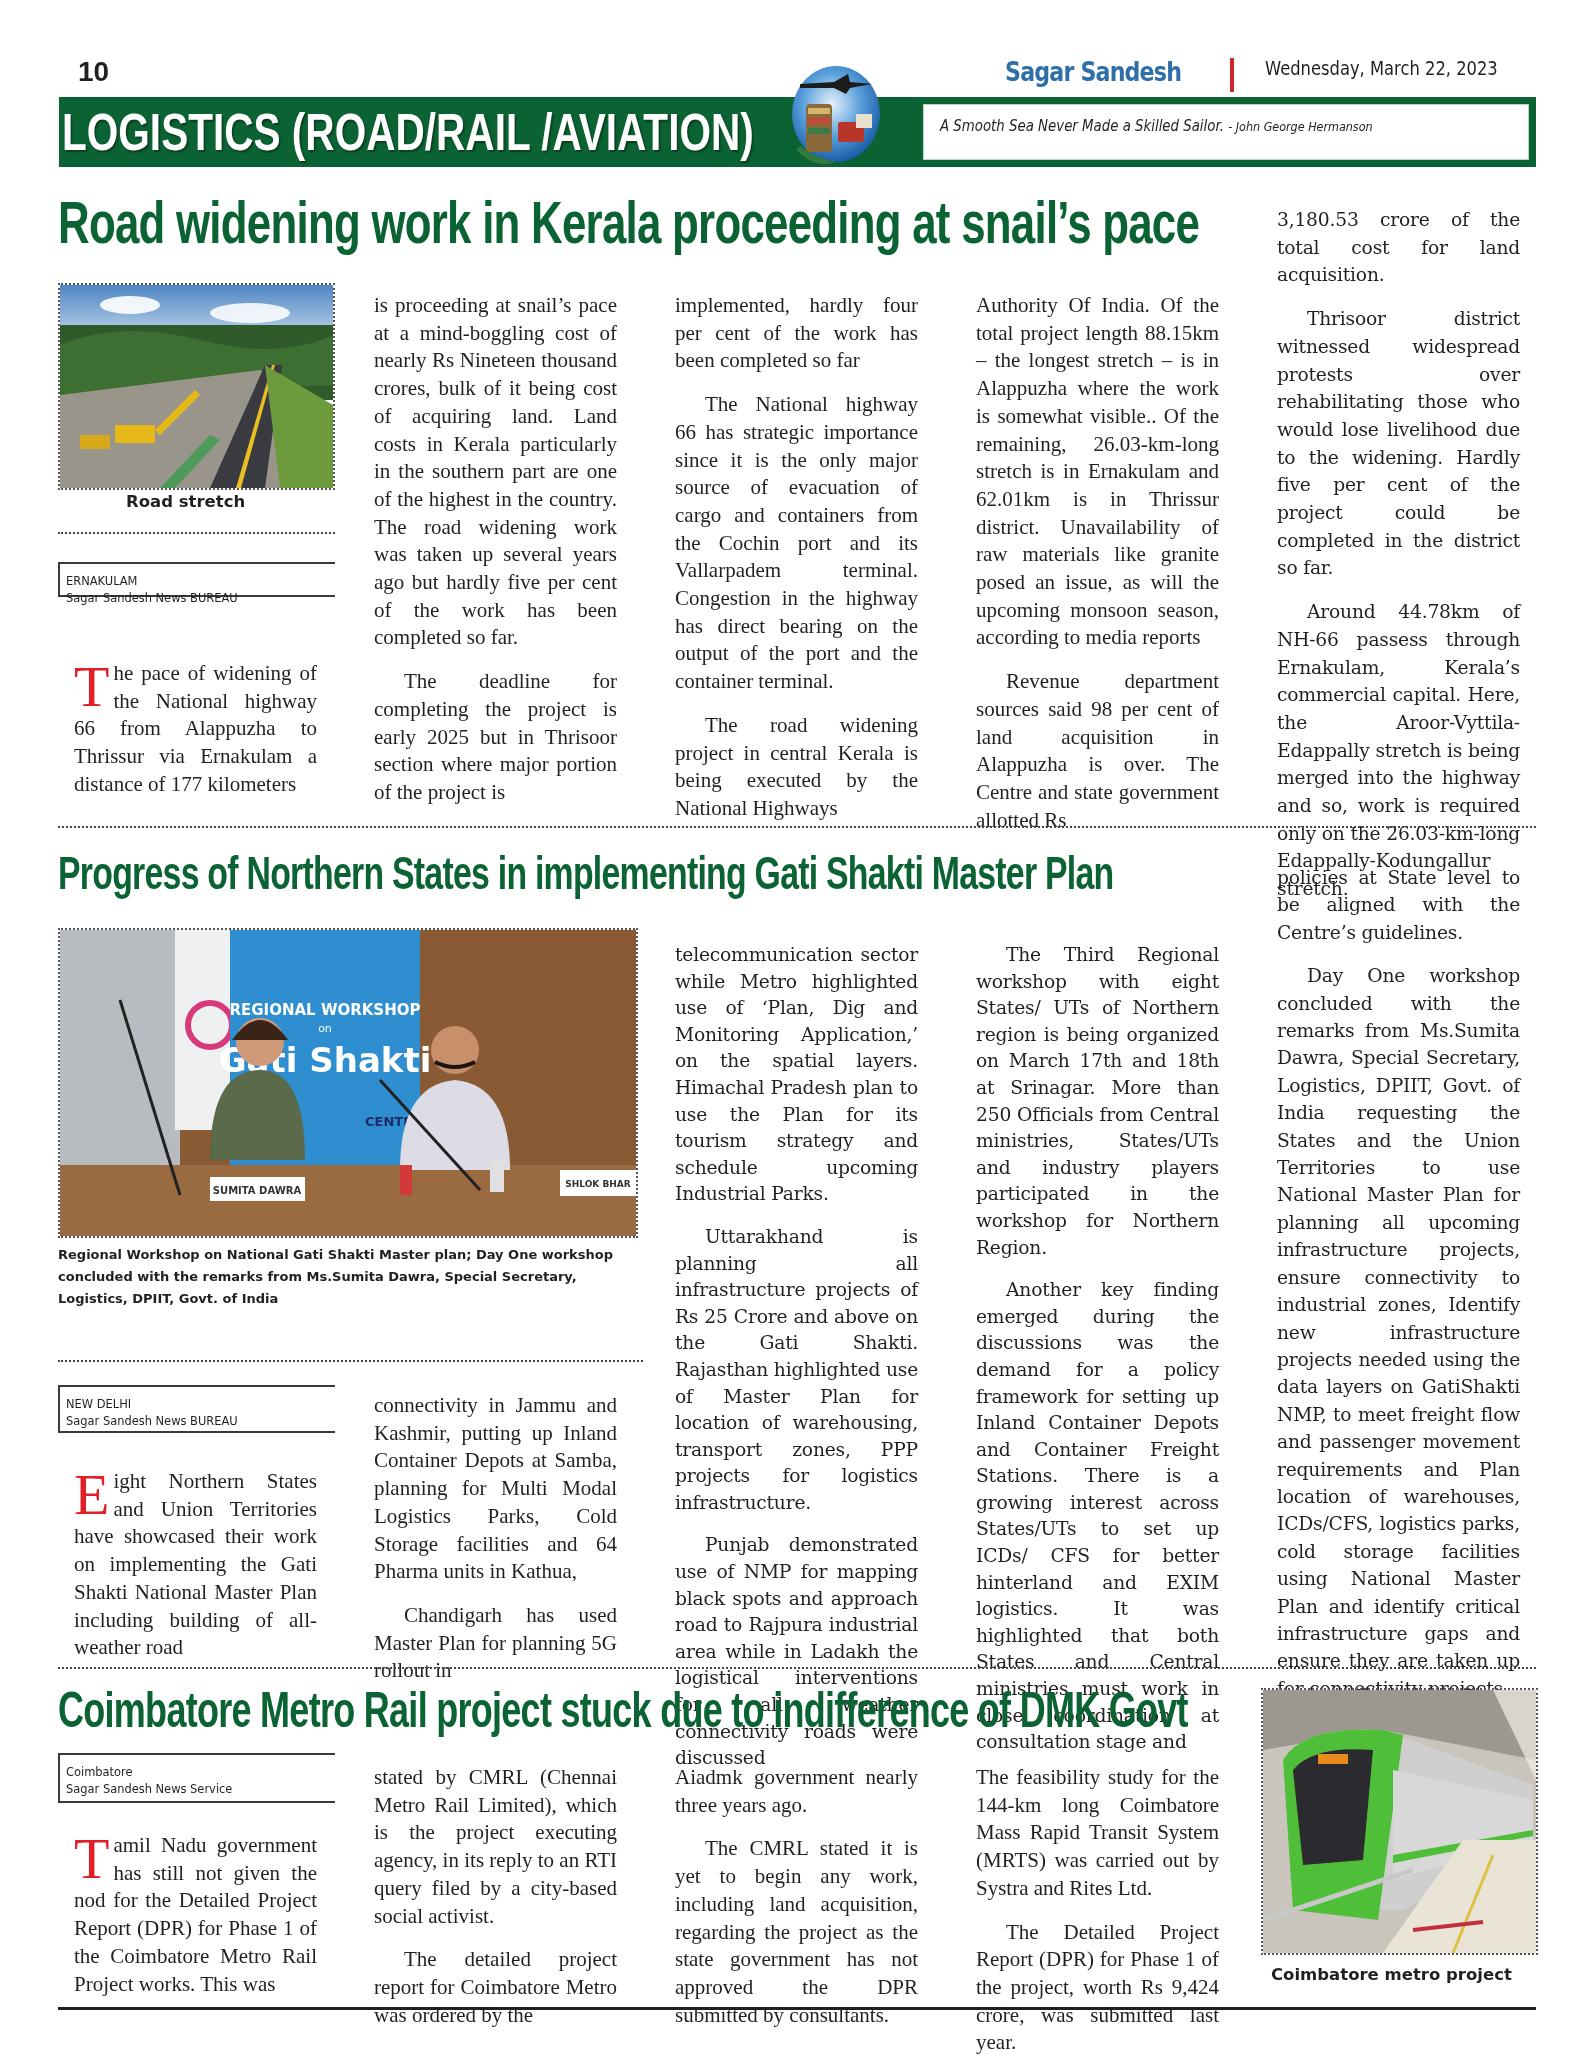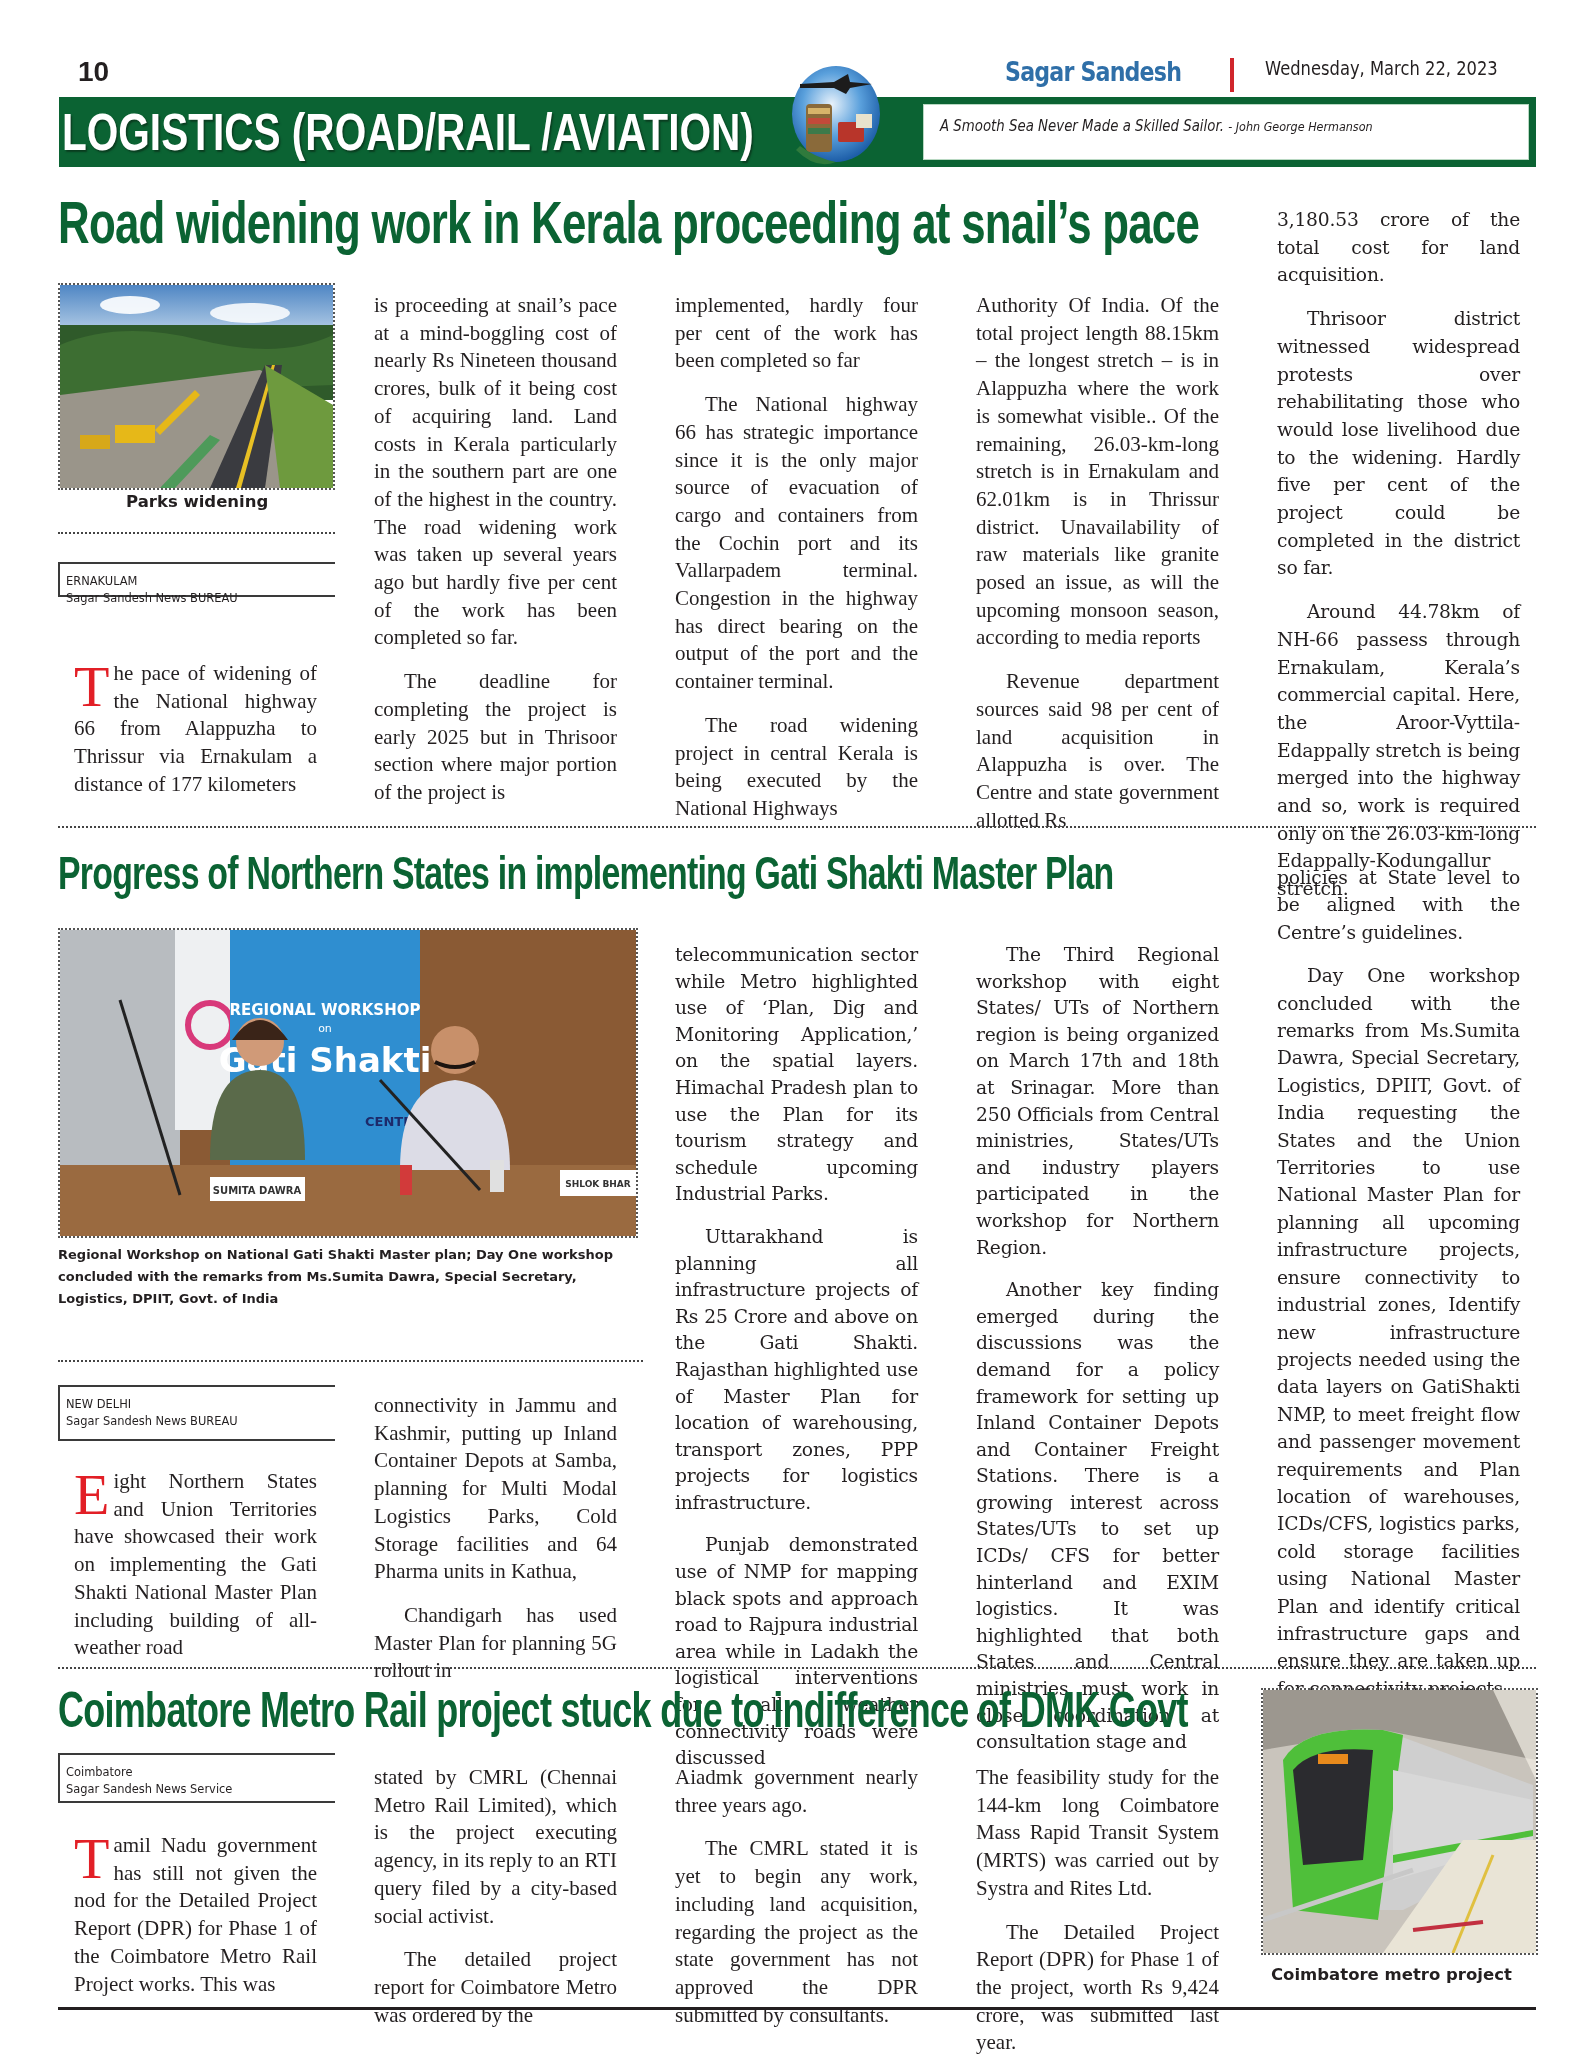--- a/index.html
+++ b/index.html
@@ -92,21 +92,21 @@
     <path d="M0 110 L200 85 L273 120 L273 203 L0 203 Z" fill="#9a958a"></path>
     <path d="M150 203 L205 80 L222 80 L205 203 Z" fill="#3a3b40"></path>
     <path d="M176 203 L212 80 L215 80 L181 203 Z" fill="#e8c024"></path>
     <path d="M205 80 L273 120 L273 203 L220 203 Z" fill="#6e9a3e"></path>
     <rect x="55" y="140" width="40" height="18" fill="#e6b818"></rect>
       <path d="M95 145 L135 105 L140 110 L100 150 Z" fill="#e6b818"></path>
     <rect x="20" y="150" width="30" height="14" fill="#d7a81a"></rect>
     <path d="M100 203 L150 150 L160 155 L115 203 Z" fill="#4e9a5a"></path>
   </svg>
 </div>
-<div class="caption" style="left:126px; top:492px;">Parks widening</div>
+<div class="caption" style="left:126px; top:492px;">Road stretch</div>
 <div class="dotline" style="left:58px; top:532px; width:277px;"></div>
 
 <div class="byline-box" style="left:58px; top:562px; width:277px; height:35px;">
   <span>ERNAKULAM</span>
   <span>Sagar Sandesh News BUREAU</span>
 </div>
 
 <div class="col" style="left:58px; top:644px;">
   <p><span class="dropcap">T</span><span>he pace of widening of the National highway 66 from Alappuzha to Thrissur via Ernakulam a distance of 177 kilometers</span></p>
 </div>
@@ -161,21 +161,21 @@
     <text x="538" y="257" font-family="DejaVu Sans, sans-serif" font-weight="bold" font-size="9" fill="#333" text-anchor="middle">SHLOK BHAR</text>
     <path d="M60 70 L120 265" stroke="#222" stroke-width="3"></path>
       <path d="M320 150 L420 260" stroke="#222" stroke-width="3"></path>
     <rect x="340" y="235" width="12" height="30" fill="#d23a3a"></rect>
       <rect x="430" y="230" width="14" height="32" fill="#e0e0e0"></rect>
   </svg>
 </div>
 <div class="caption" style="left:58px; top:1244px; width:580px; font-weight:normal; font-size:13px; line-height:22px;"><b>Regional Workshop on National Gati Shakti Master plan; Day One workshop concluded with the remarks from Ms.Sumita Dawra, Special Secretary, Logistics, DPIIT, Govt. of India</b></div>
 <div class="dotline" style="left:58px; top:1360px; width:585px;"></div>
 
-<div class="byline-box" style="left:58px; top:1385px; width:277px; height:56px;">
+<div class="byline-box" style="left:58px; top:1385px; width:277px; height:48px;">
   <span>NEW DELHI</span>
   <span>Sagar Sandesh News BUREAU</span>
 </div>
 
 <div class="col" style="left:58px; top:1452px;">
   <p><span class="dropcap">E</span><span>ight </span><b>Northern States and Union Territories have showcased their work</b><span> on implementing the Gati Shakti National Master Plan including building of all-weather road</span></p>
 </div>
 
 <div class="col" style="left:358px; top:1376px;">
   <p><span>connectivity in </span><b>Jammu and Kashmir, putting up</b><span> Inland Container Depots at Samba, planning for Multi Modal Logistics Parks, Cold Storage facilities and 64 Pharma units in Kathua,</span></p>

